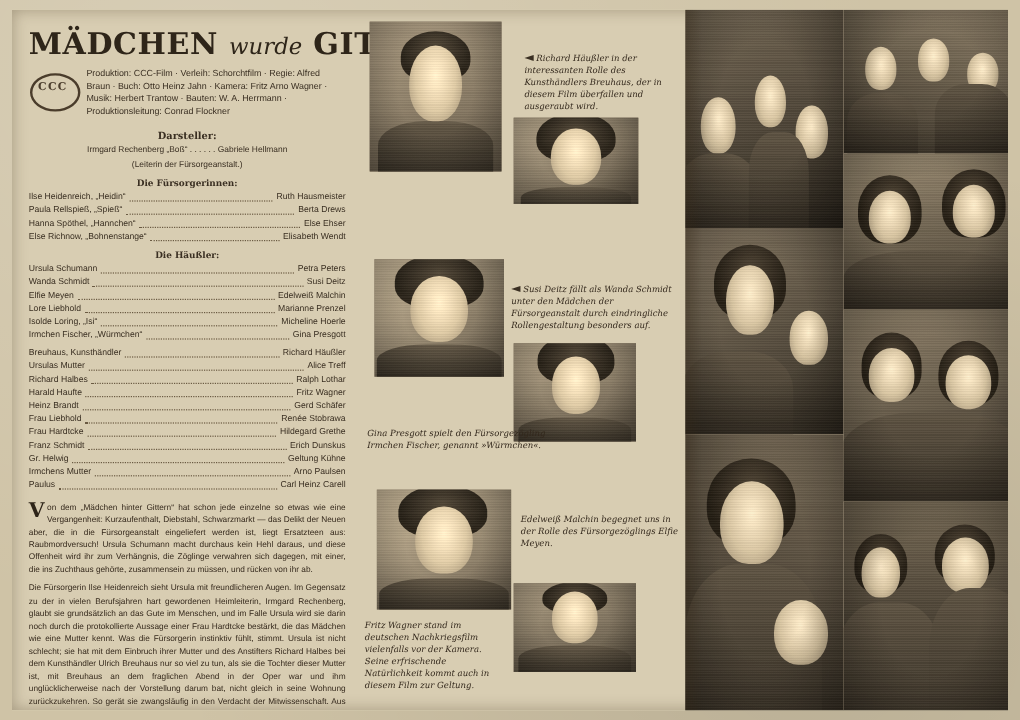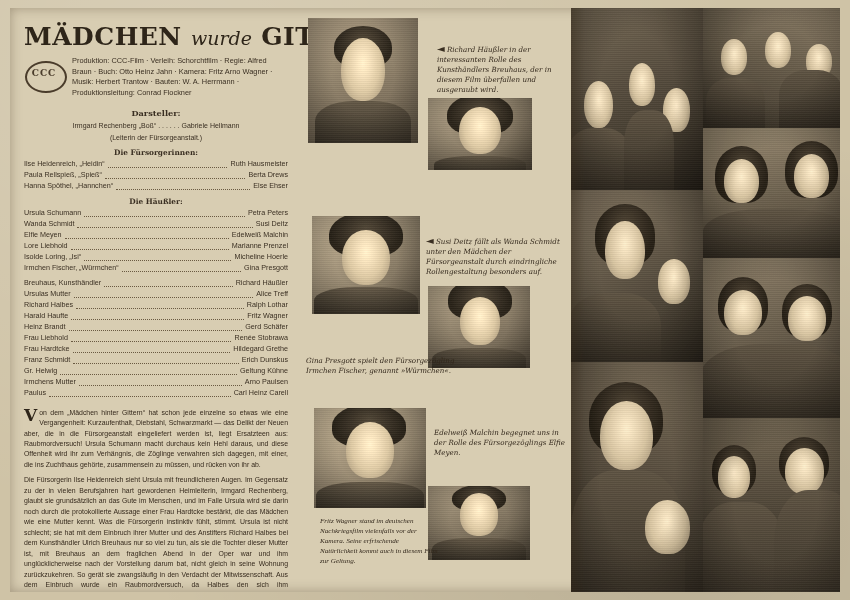--- a/index.html
+++ b/index.html
@@ -202,20 +202,25 @@
       <div class="cast-line">
             <span class="role">Paula Rellspieß, „Spieß“</span>
             <span class="dots"></span>
             <span class="actor">Berta Drews</span>
           </div>
       <div class="cast-line">
             <span class="role">Hanna Spöthel, „Hannchen“</span>
             <span class="dots"></span>
             <span class="actor">Else Ehser</span>
           </div>
+      <div class="cast-line">
+            <span class="role">Else Richnow, „Bohnenstange“</span>
+            <span class="dots"></span>
+            <span class="actor">Elisabeth Wendt</span>
+          </div>
     </div>
 
     <div class="sub-head">Die Häußler:</div>
     <div>
       <div class="cast-line">
             <span class="role">Ursula Schumann</span>
             <span class="dots"></span>
             <span class="actor">Petra Peters</span>
           </div>
       <div class="cast-line">
@@ -373,21 +378,21 @@
     </div>
 
     <div class="photo" style="position:absolute;left:130px;top:478px;width:102px;height:74px;">
       <div class="bg" style="position:absolute;inset:0;background:linear-gradient(160deg,#9f9586,#4b443b);"></div>
       <div class="hair" style="left:24%;top:-2%;width:52%;height:36%;"></div>
       <div class="face" style="left:31%;top:10%;width:38%;height:58%;"></div>
       <div class="body" style="left:4%;top:70%;width:92%;height:36%;"></div>
       <div class="grain"></div>
           <div class="vig"></div>
     </div>
-    <div class="cap" style="position:absolute;left:22px;top:508px;width:118px;font-family:Liberation Serif, serif;">
+    <div class="cap" style="position:absolute;left:6px;top:508px;width:118px;">
       <span>Fritz Wagner stand im deutschen Nachkriegsfilm vielenfalls vor der Kamera. Seine erfrischende Natürlichkeit kommt auch in diesem Film zur Geltung.</span>
     </div>
 
   </div>
 
   <div class="right-col">
 
     <div class="ph" style="left:0;top:0;width:132px;height:182px;">
       <div class="bg" style="position:absolute;inset:0;background:linear-gradient(160deg,#6e6457,#2f2a24);"></div>
       <div class="face" style="left:10%;top:40%;width:22%;height:26%;"></div>

